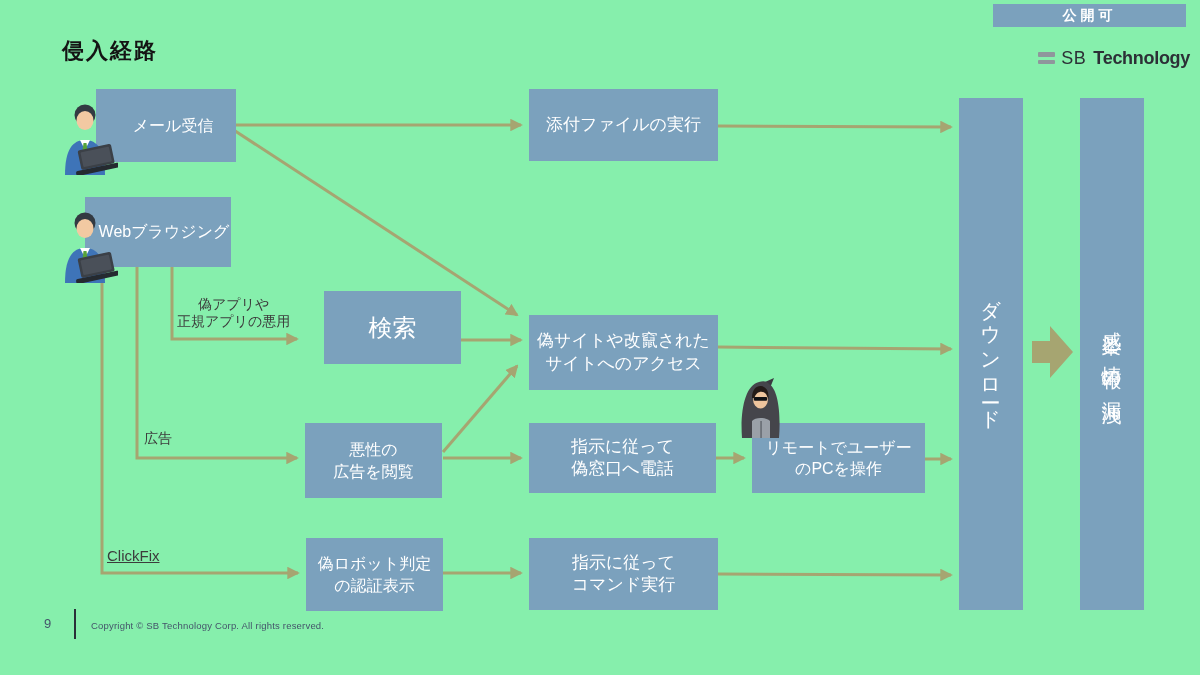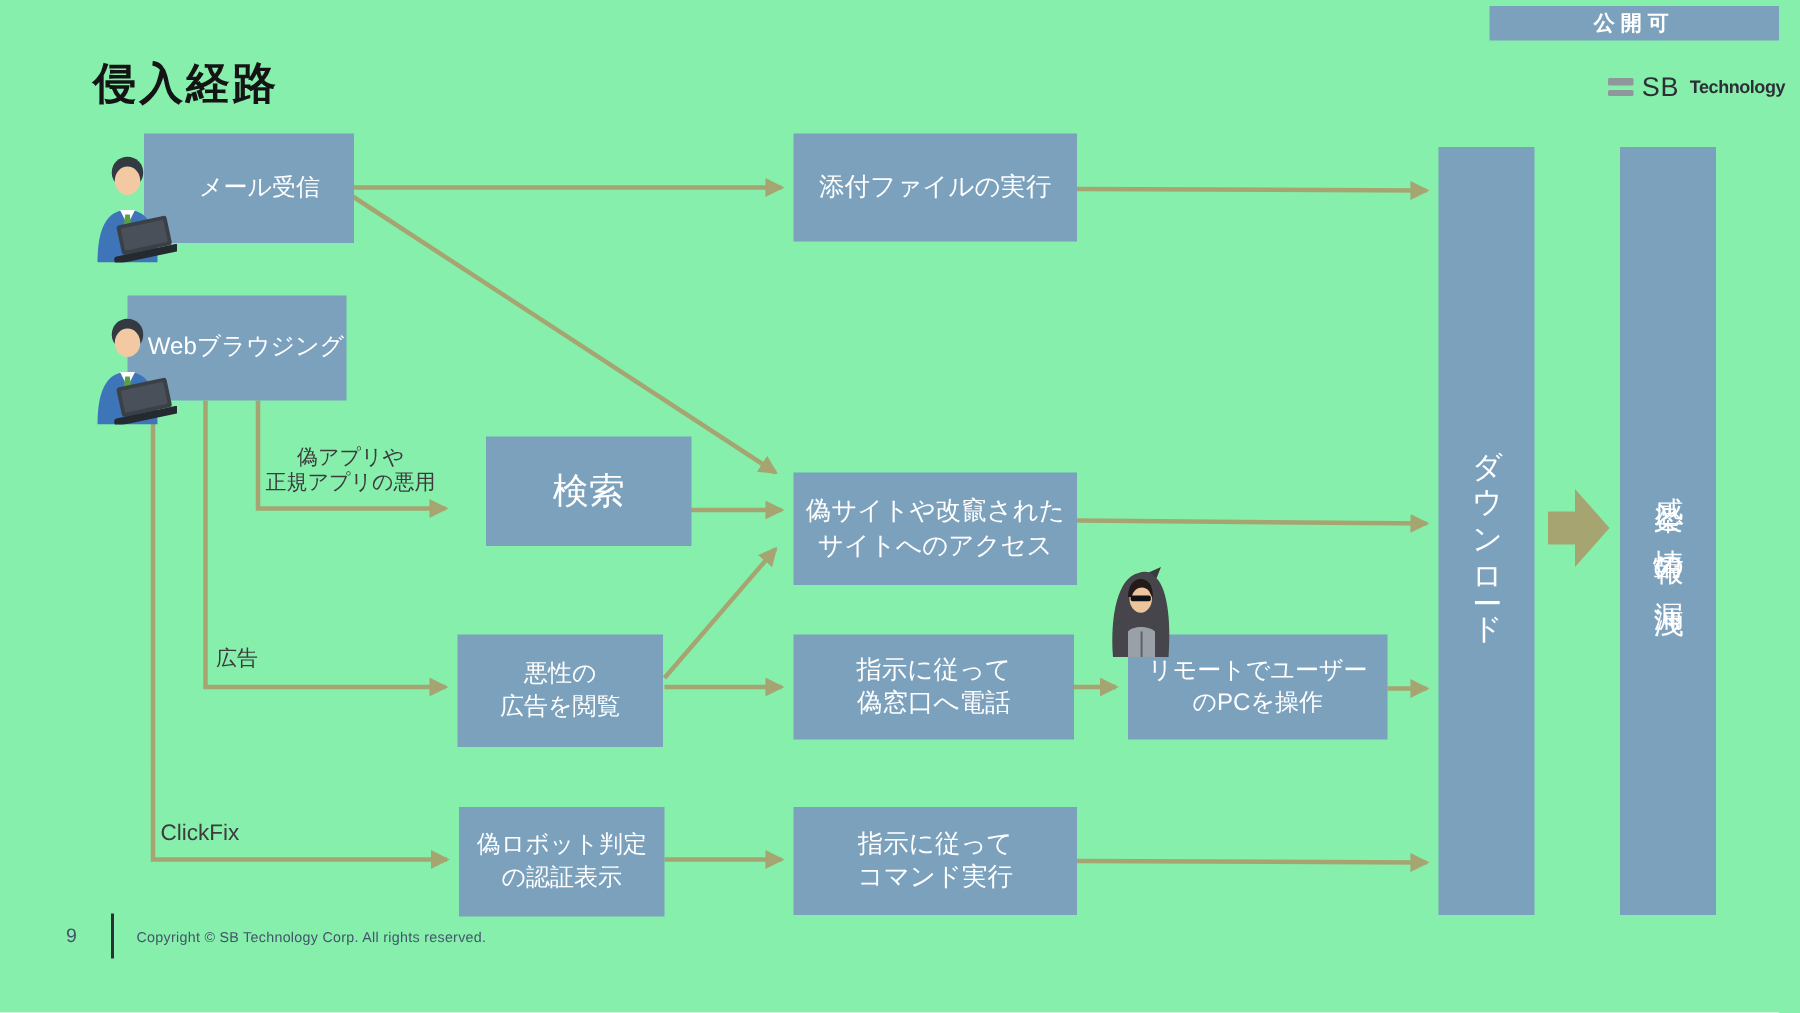--- a/index.html
+++ b/index.html
@@ -13,23 +13,23 @@
 
   
   .badge{position:absolute;left:993px;top:4px;width:193px;height:23px;background:var(--box);
          color:#fff;font-size:14px;font-weight:bold;letter-spacing:4px;
          display:flex;align-items:center;justify-content:center;}
   .logo{position:absolute;left:1018px;top:45px;width:172px;height:26px;
         display:flex;align-items:center;justify-content:flex-end;gap:6px;}
   .logo-bars{display:flex;flex-direction:column;gap:3px;}
   .logo-bars i{display:block;width:17px;height:4.5px;background:#8f969c;border-radius:1px;}
   .logo-sb{font-size:18px;font-weight:500;color:#2c3036;letter-spacing:0.5px;}
-  .logo-tech{font-size:12px;font-weight:700;color:#2c3036;margin-left:1px;letter-spacing:-0.3px;}
+  .logo-tech{font-size:18px;font-weight:700;color:#2c3036;margin-left:1px;letter-spacing:-0.3px;}
 
-  .title{position:absolute;left:62px;top:36px;font-size:29px;font-weight:700;
+  .title{position:absolute;left:62px;top:36px;font-size:22px;font-weight:700;
          color:#141414;letter-spacing:2px;}
 
   
   .connector-layer{position:absolute;left:0;top:0;width:1200px;height:675px;}
   .edge{stroke:var(--arrow);stroke-width:3;fill:none;}
   .arrow-fill{fill:var(--arrow);}
   .block-arrow{fill:var(--arrow);}
 
   
   .node{position:absolute;background:var(--box);color:var(--box-text);
@@ -143,21 +143,21 @@
 
   <div class="node vertical" style="left:1080px;top:98px;width:64px;height:512px;">
     <span>感染と情報の漏洩</span>
   </div>
 
   <div class="edge-label" style="left:177px;top:296px;">
     <span>偽アプリや</span><br>
     <span>正規アプリの悪用</span>
   </div>
   <div class="edge-label" style="left:144px;top:430px;">広告</div>
-  <div class="edge-label clickfix" style="left:107px;top:547px;">ClickFix</div>
+  <div class="edge-label clickfix" style="left:107px;top:547px;text-decoration:underline;">ClickFix</div>
 
   <svg class="icon" style="left:60px;top:103px;width:58px;height:72px;" viewBox="0 0 58 72" xmlns="http://www.w3.org/2000/svg">
     <circle cx="25" cy="12" r="10.5" fill="#333a42"></circle>
     <ellipse cx="25" cy="17.5" rx="8.5" ry="9.5" fill="#f2c9a2"></ellipse>
     <path d="M5,72 C5,46 13,37 25,37 C37,37 45,46 45,72 Z" fill="#3e74b8"></path>
     <path d="M20,37 L25,47 L30,37 Z" fill="#ffffff"></path>
     <path d="M23.5,40 L26.5,40 L28,52 L25,56 L22,52 Z" fill="#57a23c"></path>
     <g transform="rotate(-12 36 58)">
       <rect x="20" y="44" width="34" height="20" rx="2" fill="#3b4047"></rect>
       <rect x="22.5" y="46.5" width="29" height="15" rx="1" fill="#4a5059"></rect>

